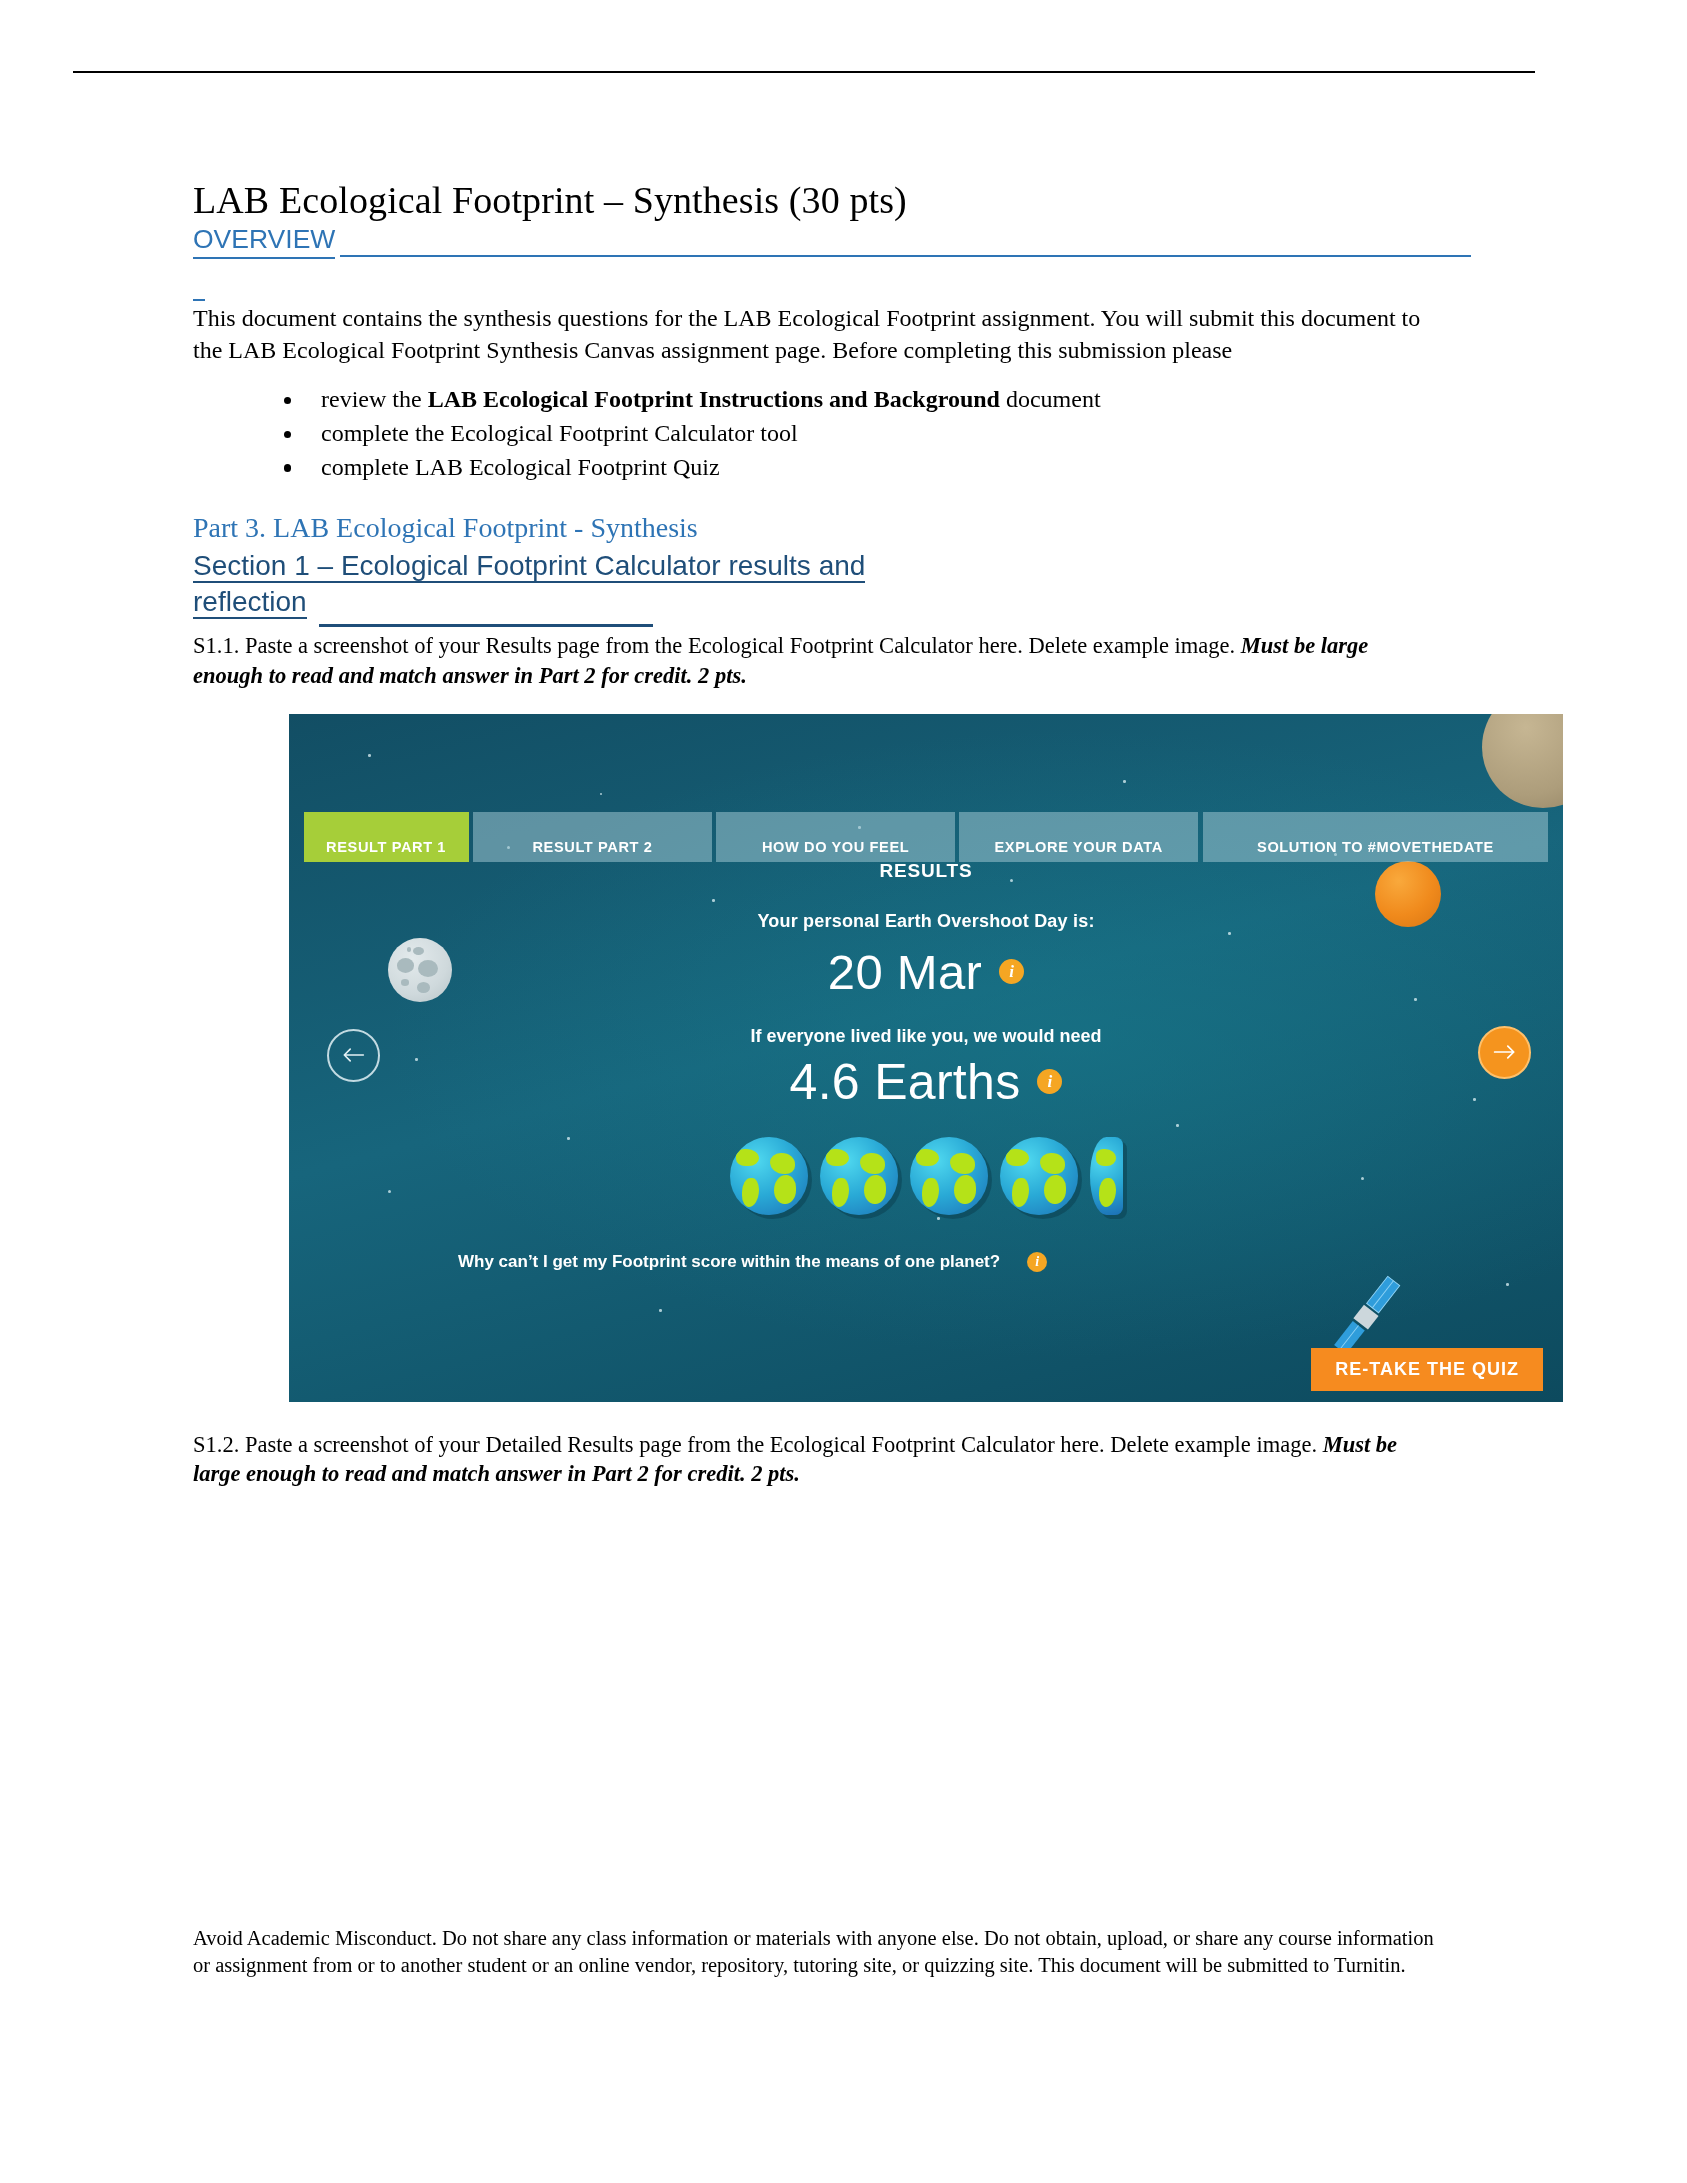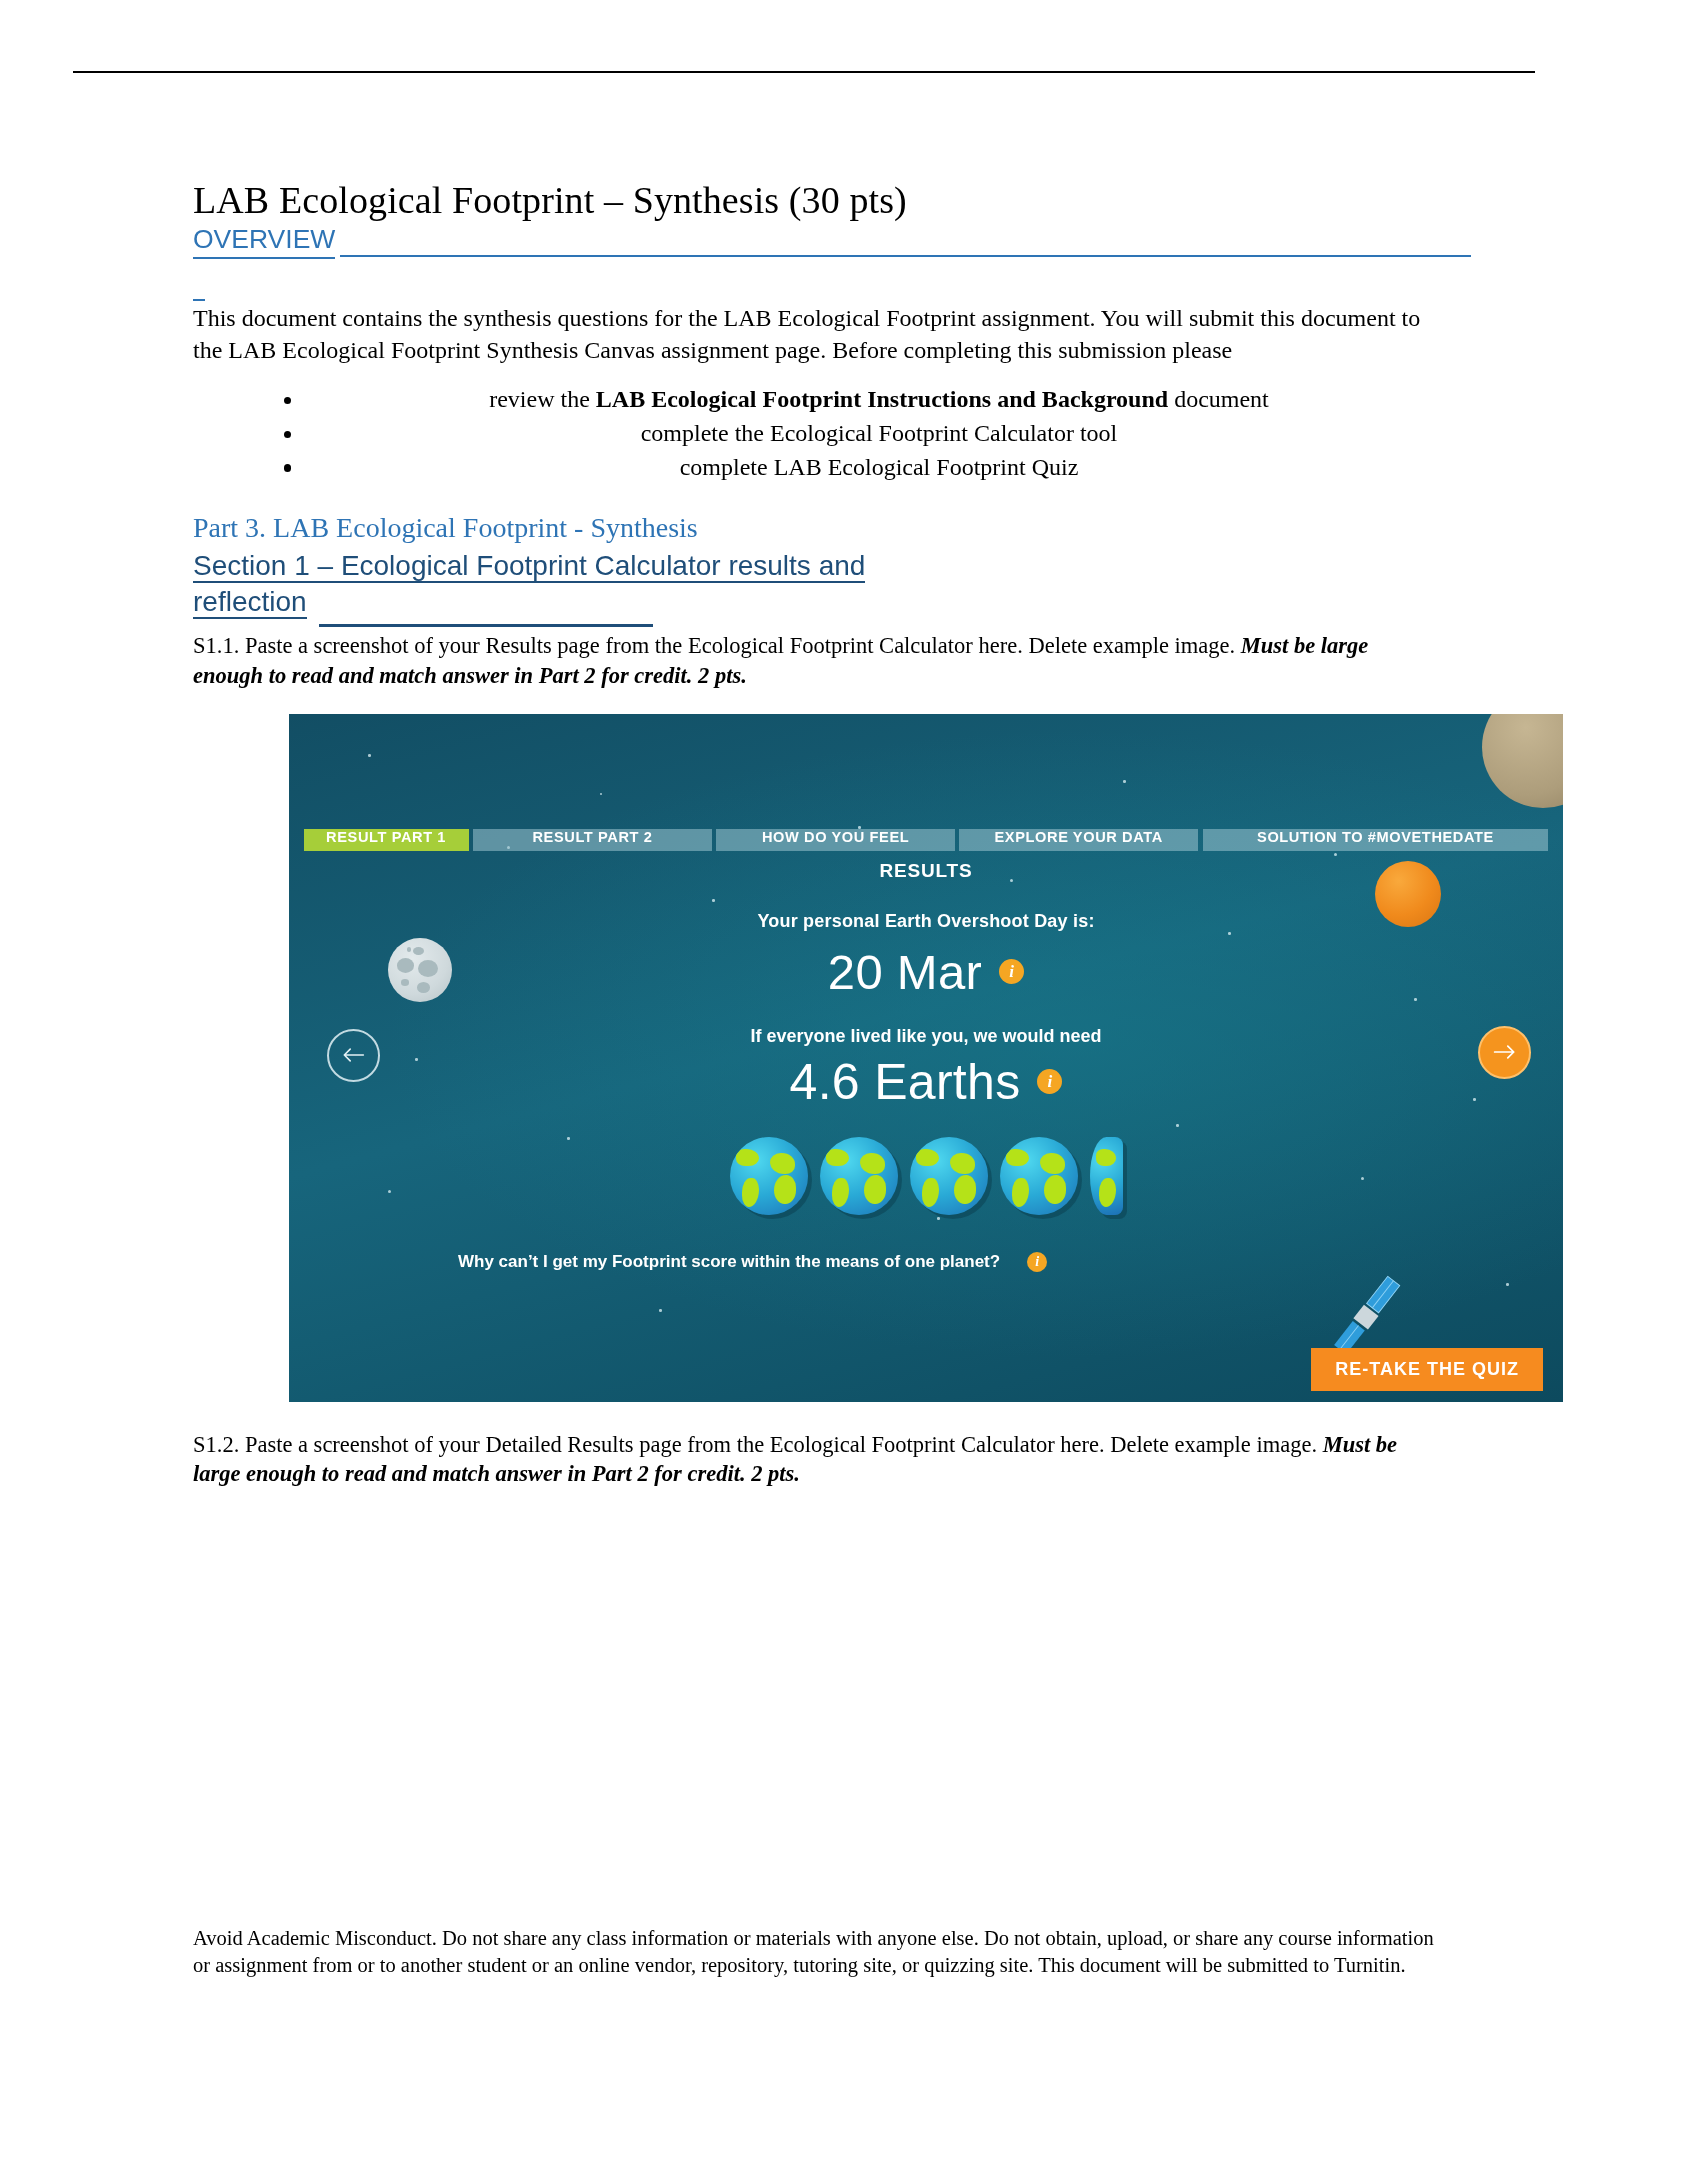--- a/index.html
+++ b/index.html
@@ -90,21 +90,20 @@
     font-size: 24px;
     line-height: 1.30;
     margin: 0;
     color: #000;
   }
 
   ul.bullets {
     margin: 18.5px 0 0 0;
     padding: 0 0 0 87px;
     list-style: none;
-    text-align: center;
   }
   ul.bullets li {
     font-size: 24px;
     line-height: 1.32;
     position: relative;
     padding-left: 41px;
     margin-bottom: 2px;
   }
   ul.bullets li::before {
     content: "";
@@ -230,22 +229,21 @@
     text-align: center;
   }
 
   .tabs {
     position: absolute;
     left: 14.6px;
     top: 98px;
     right: 14.6px;
     display: flex;
     gap: 4.6px;
-    height: 56px;
-    align-items: center;
+    height: 50px;
   }
   .tab {
     flex: 1;
     background: rgba(157,196,208,0.55);
     display: flex;
     align-items: flex-end;
     justify-content: center;
     padding-bottom: 6.6px;
     font-family: "Liberation Sans", "DejaVu Sans", sans-serif;
     font-weight: bold;

